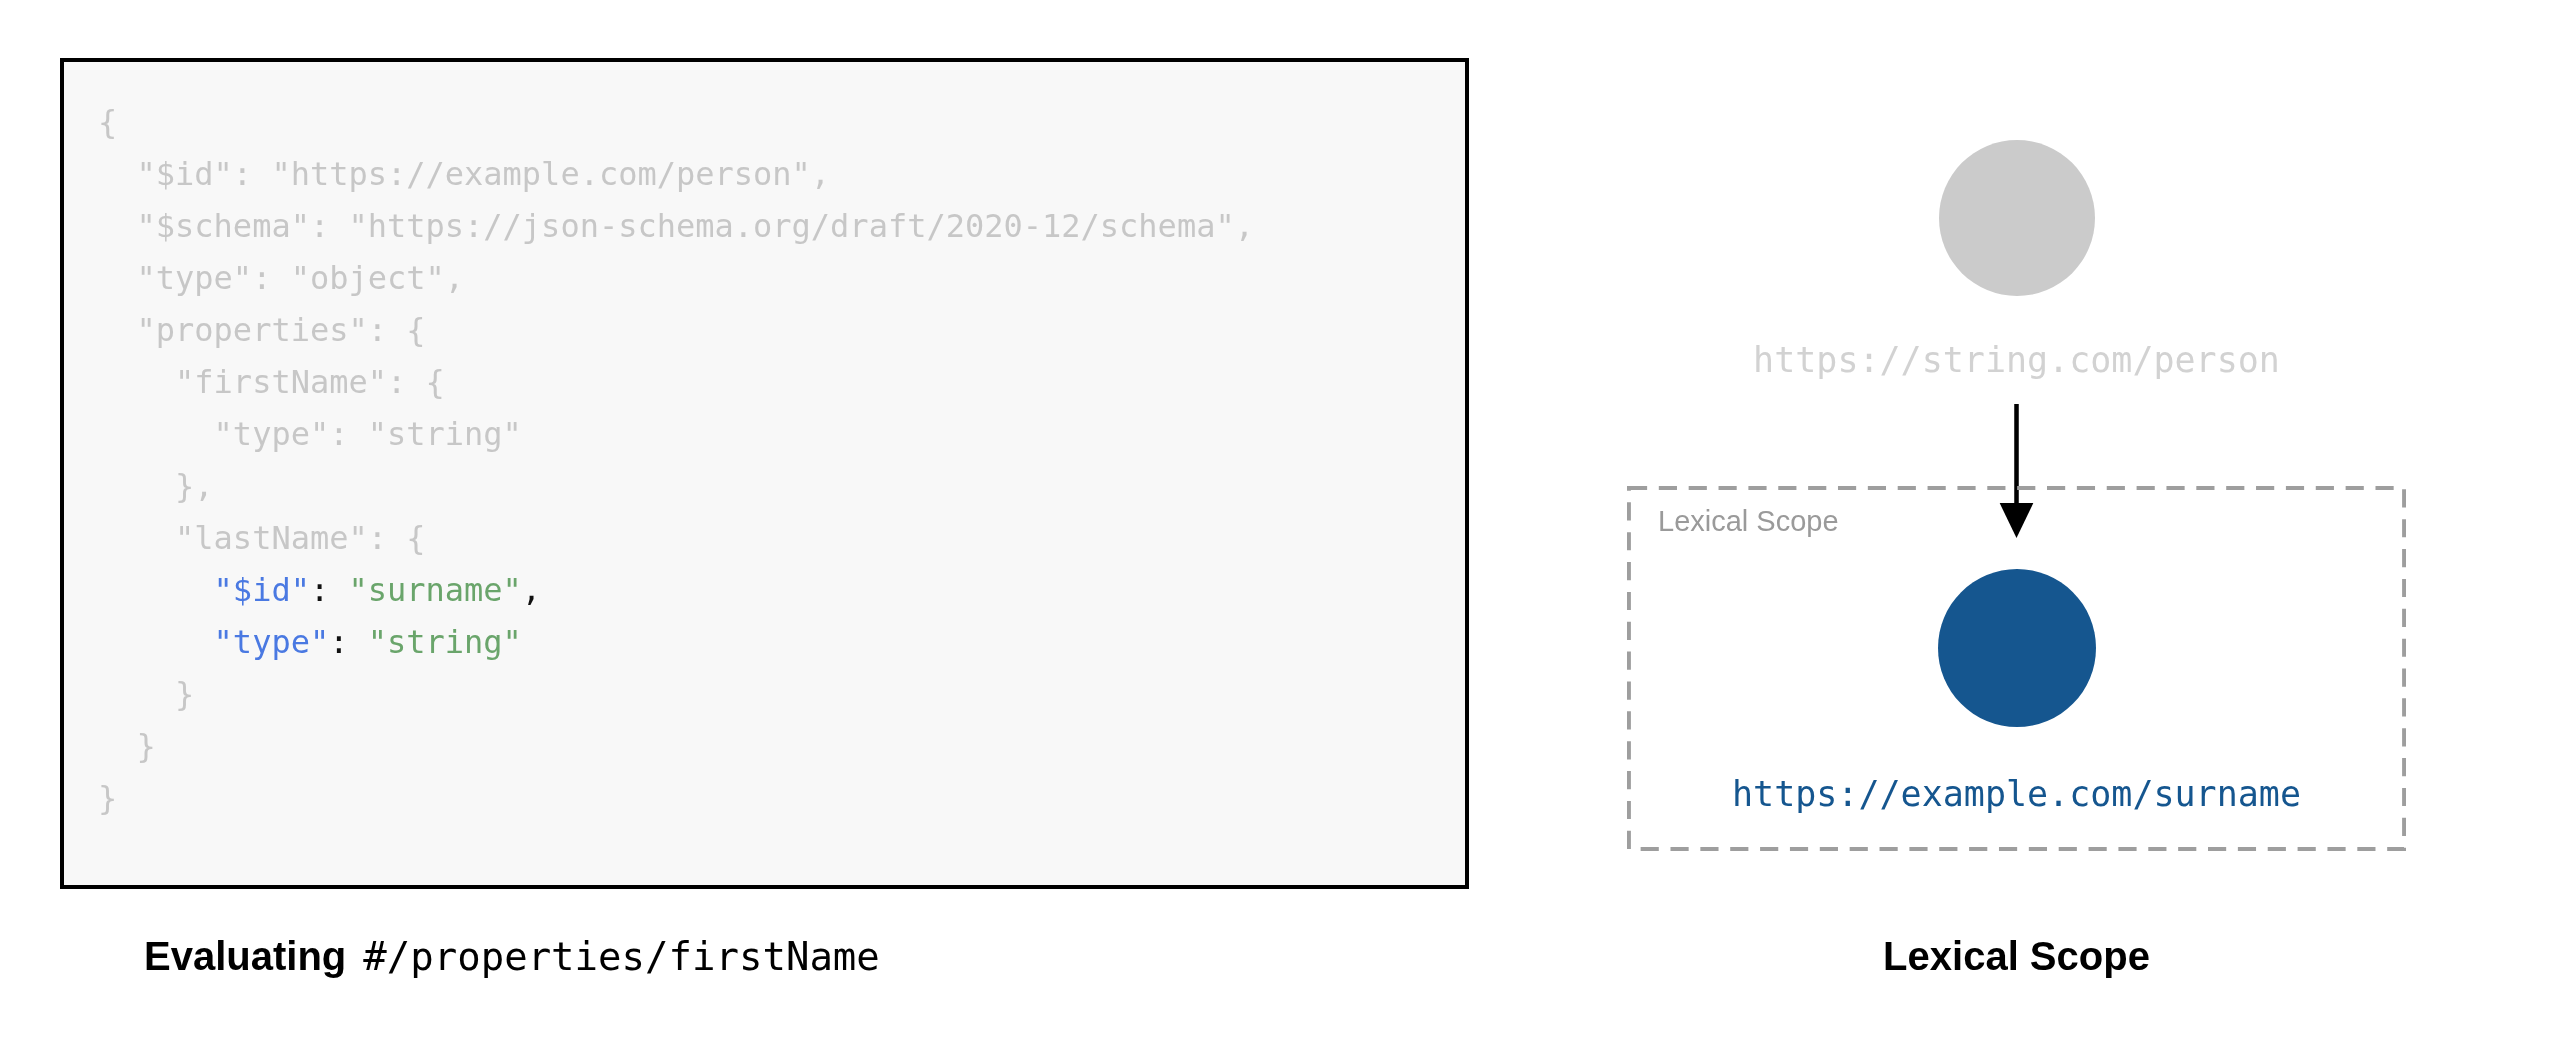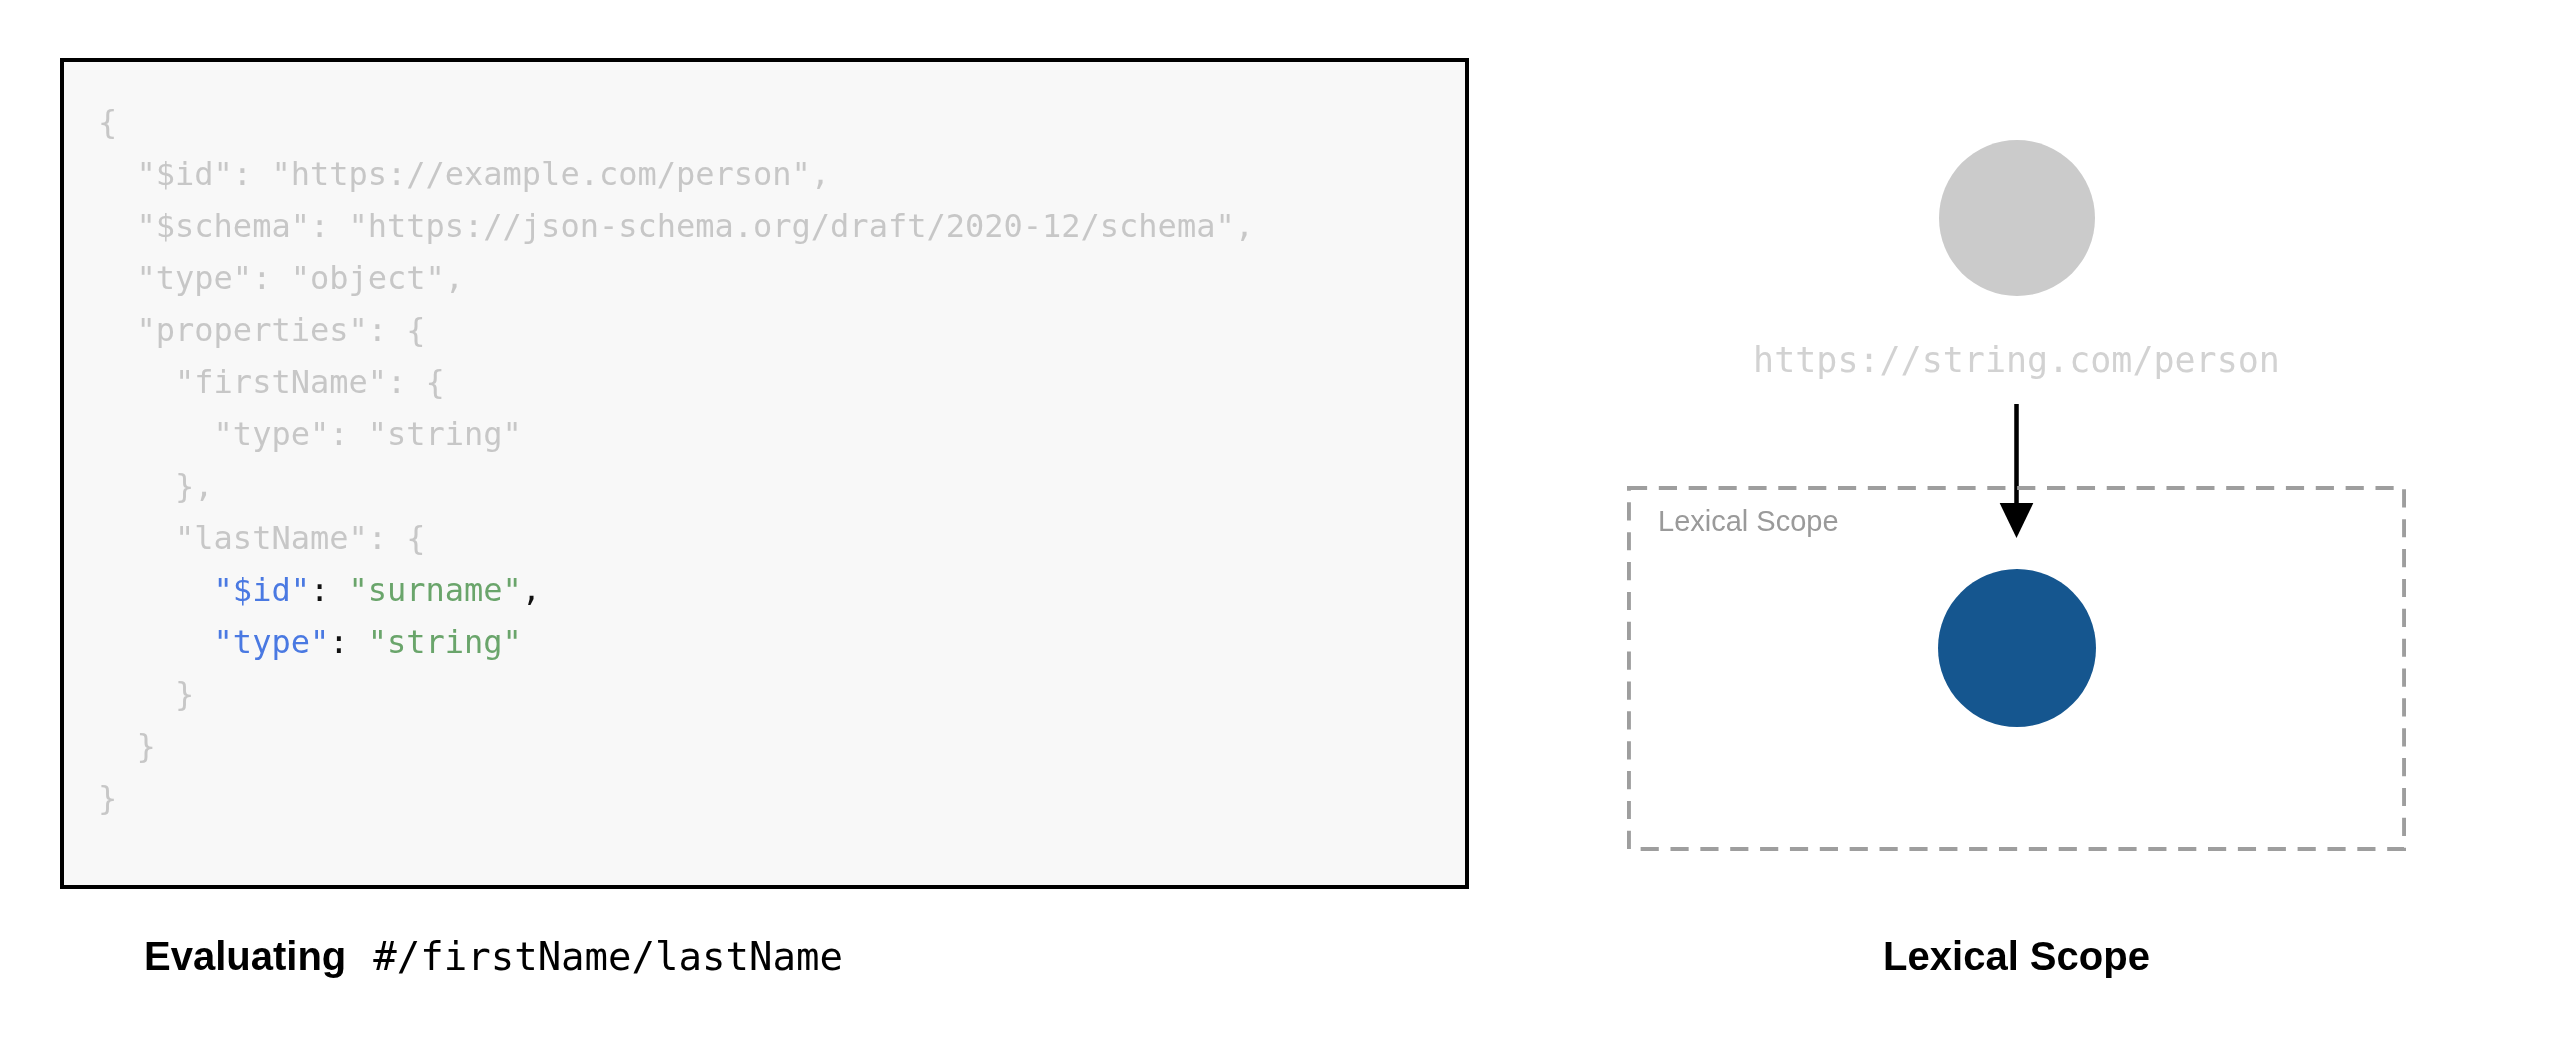--- a/index.html
+++ b/index.html
@@ -120,21 +120,21 @@
     white-space: nowrap;
   }
   .caption-left {
     left: 144px;
     top: 934px;
     font-size: 40px;
   }
   .cap-bold {
     font-family: "Liberation Sans", sans-serif;
     font-weight: bold;
-    margin-right: 27px;
+    margin-right: 17px;
   }
   .cap-mono {
     font-family: "DejaVu Sans Mono", monospace;
     font-weight: normal;
     font-size: 39px;
   }
   .caption-right {
     left: 1627px;
     width: 779px;
     top: 934px;
@@ -147,34 +147,35 @@
 </head>
 <body>
 
 <div id="canvas">
 
   <div class="code-panel">
     <pre class="code"><div class="code-line"><span class="tok-dim">{</span></div><div class="code-line"><span class="tok-dim">  "$id": "https://example.com/person",</span></div><div class="code-line"><span class="tok-dim">  "$schema": "https://json-schema.org/draft/2020-12/schema",</span></div><div class="code-line"><span class="tok-dim">  "type": "object",</span></div><div class="code-line"><span class="tok-dim">  "properties": {</span></div><div class="code-line"><span class="tok-dim">    "firstName": {</span></div><div class="code-line"><span class="tok-dim">      "type": "string"</span></div><div class="code-line"><span class="tok-dim">    },</span></div><div class="code-line"><span class="tok-dim">    "lastName": {</span></div><div class="code-line"><span class="tok-dim">      </span><span class="tok-key">"$id"</span><span class="tok-punct">: </span><span class="tok-str">"surname"</span><span class="tok-punct">,</span></div><div class="code-line"><span class="tok-dim">      </span><span class="tok-key">"type"</span><span class="tok-punct">: </span><span class="tok-str">"string"</span></div><div class="code-line"><span class="tok-dim">    }</span></div><div class="code-line"><span class="tok-dim">  }</span></div><div class="code-line"><span class="tok-dim">}</span></div></pre>
   </div>
 
   <div class="caption caption-left">
-    <span class="cap-bold">Evaluating</span><span class="cap-mono">#/firstName/lastName</span>
+    <span class="cap-bold">Evaluating</span><span class="cap-mono">#/properties/firstName</span>
   </div>
 
   <div class="node-circle node-gray"></div>
   <div class="uri uri-gray">https://string.com/person</div>
 
   <svg class="arrow-svg" viewBox="0 0 60 210" aria-hidden="true">
     <line x1="30" y1="0" x2="30" y2="160" stroke="#000000" stroke-width="7"></line>
     <polygon points="4,153 56,153 30,207" fill="#000000"></polygon>
   </svg>
 
   <svg class="scope-box-svg" viewBox="0 0 1200 562" aria-hidden="true">
     <rect x="3" y="3" width="1194" height="556" fill="none" stroke="#9e9e9e" stroke-width="6" stroke-dasharray="28 18"></rect>
   </svg>
   <div class="scope-label">Lexical Scope</div>
 
   <div class="node-circle node-blue"></div>
+  <div class="uri uri-blue">https://example.com/surname</div>
 
   <div class="caption caption-right">Lexical Scope</div>
 
 </div>
 
 
 </body></html>

